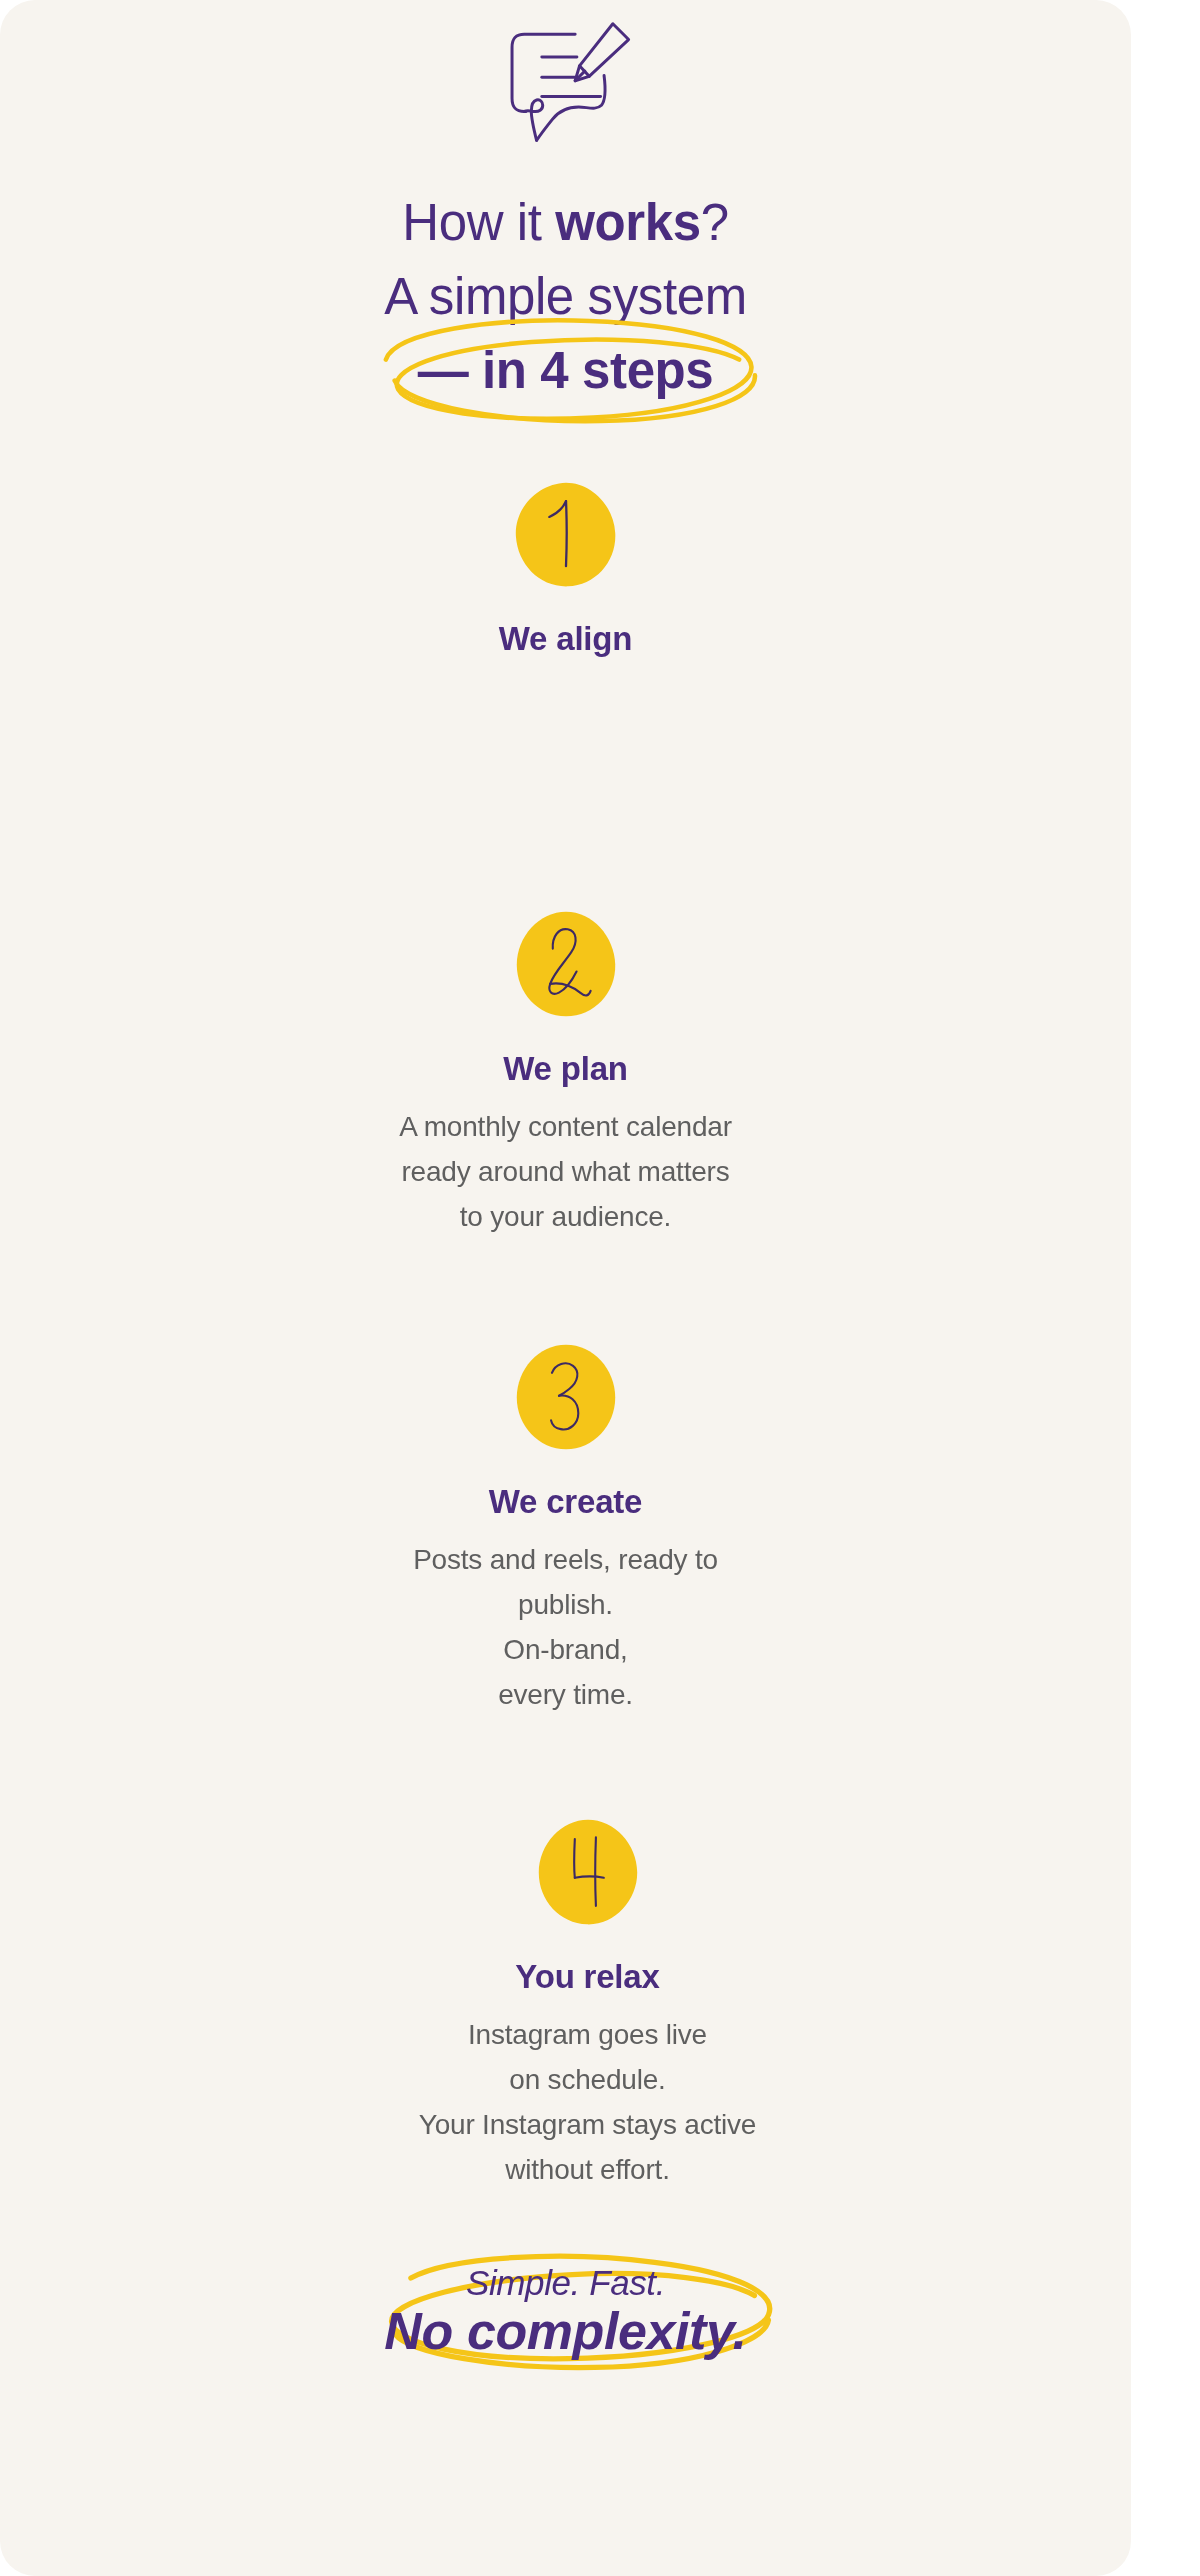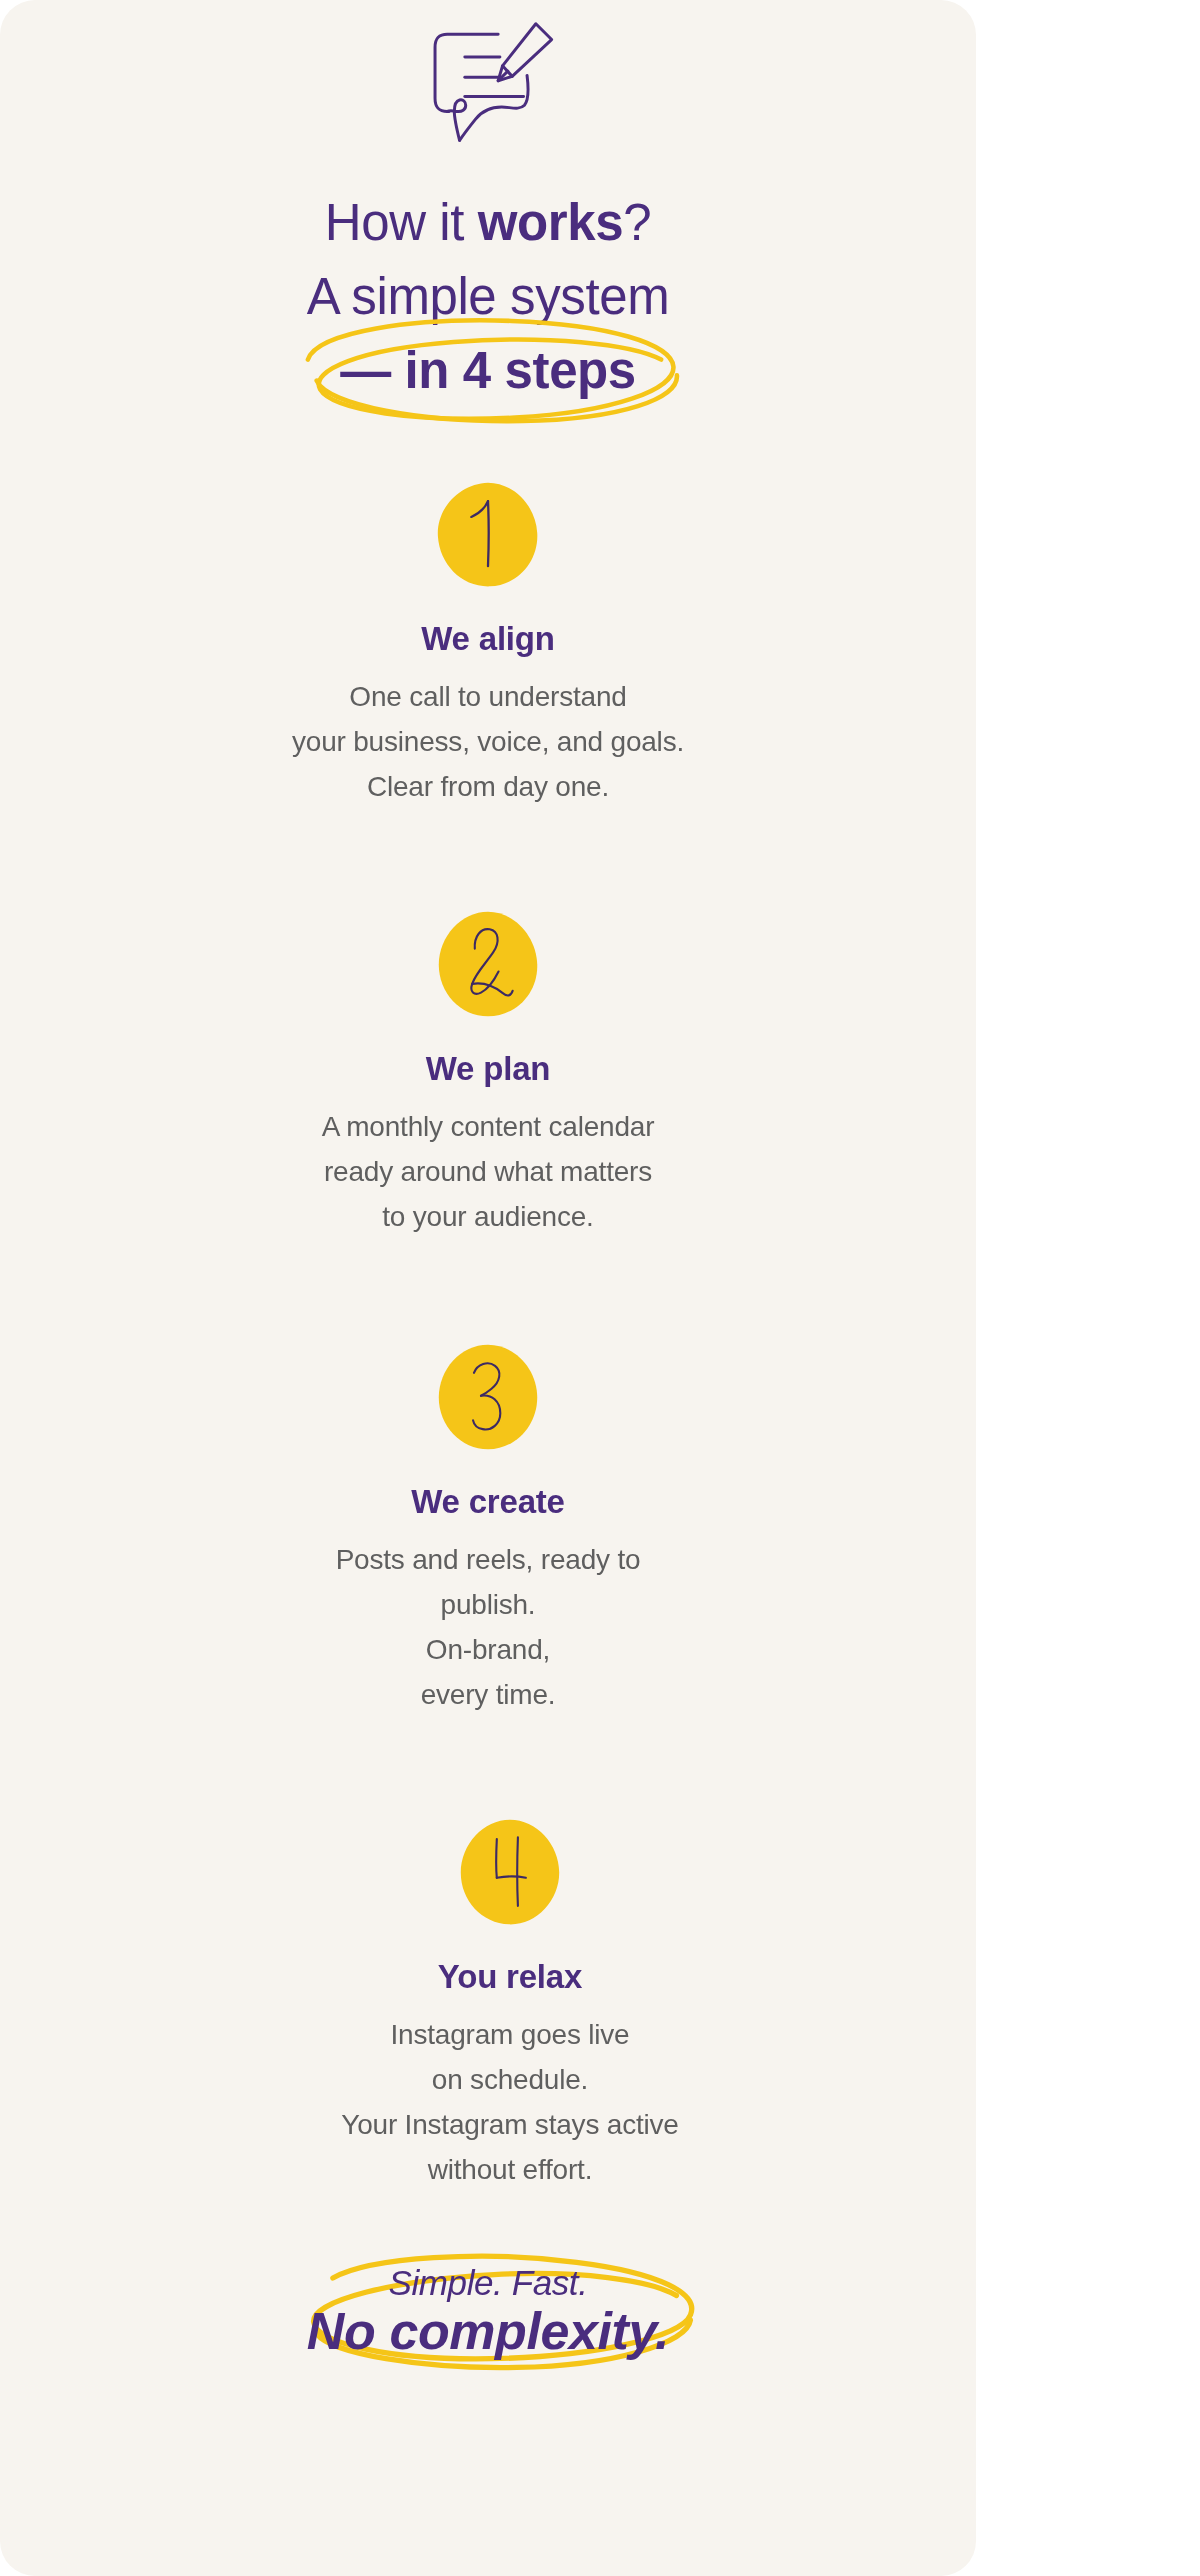--- a/index.html
+++ b/index.html
@@ -6,21 +6,21 @@
     margin: 0;
     padding: 0;
     background: #ffffff;
   }
   body {
     font-family: "Liberation Sans", sans-serif;
   }
 
   #card {
     position: relative;
-    width: 976px;
+    width: 1131px;
     height: 2576px;
     background: #F7F4EF;
     border-radius: 35px;
     overflow: hidden;
     box-sizing: border-box;
   }
 
   
   .hero-icon {
     position: absolute;
@@ -185,25 +185,20 @@
       <svg width="106" height="109" viewBox="0 0 120 124">
         <path d="M60 3 C88 3 114 28 116 60 C118 92 94 120 62 121
                  C30 122 5 96 3 64 C1 32 28 4 60 3 Z" fill="#F5C518"></path>
         <g fill="none" stroke="#3D2A63" stroke-width="2.6" stroke-linecap="round">
           <path d="M41 42 C50 38 57 31 60 24"></path>
           <path d="M60 24 C61 46 61 74 60 98"></path>
         </g>
       </svg>
     </div>
     <div class="step-title">We align</div>
-    <div class="step-desc">
-      <div>One call to understand</div>
-      <div>your business, voice, and goals.</div>
-      <div>Clear from day one.</div>
-    </div>
   </div>
 
   <div class="step" style="top:910px;">
     <div class="badge">
       <svg width="106" height="109" viewBox="0 0 120 124">
         <path d="M60 2 C90 2 115 30 116 62 C117 94 92 121 60 121
                  C28 121 4 94 4 62 C4 30 30 2 60 2 Z" fill="#F5C518"></path>
         <g fill="none" stroke="#3D2A63" stroke-width="2.4" stroke-linecap="round">
           <path d="M45 44 C44 30 52 20 62 22 C72 24 74 36 66 48
                    C58 60 46 72 42 84 C39 93 44 98 52 94

